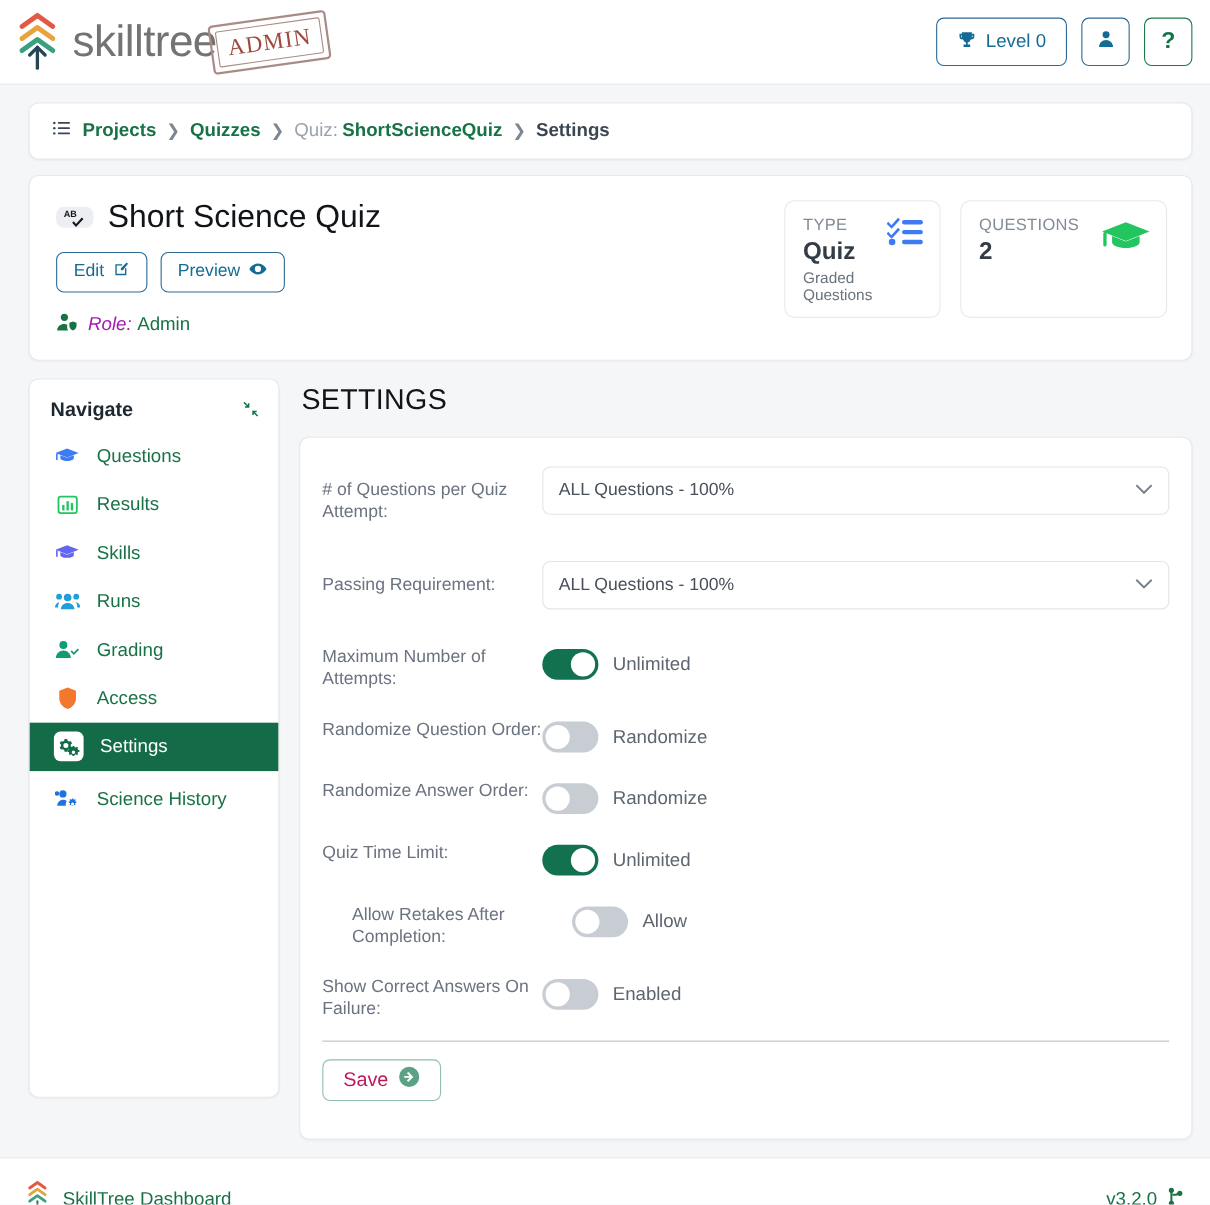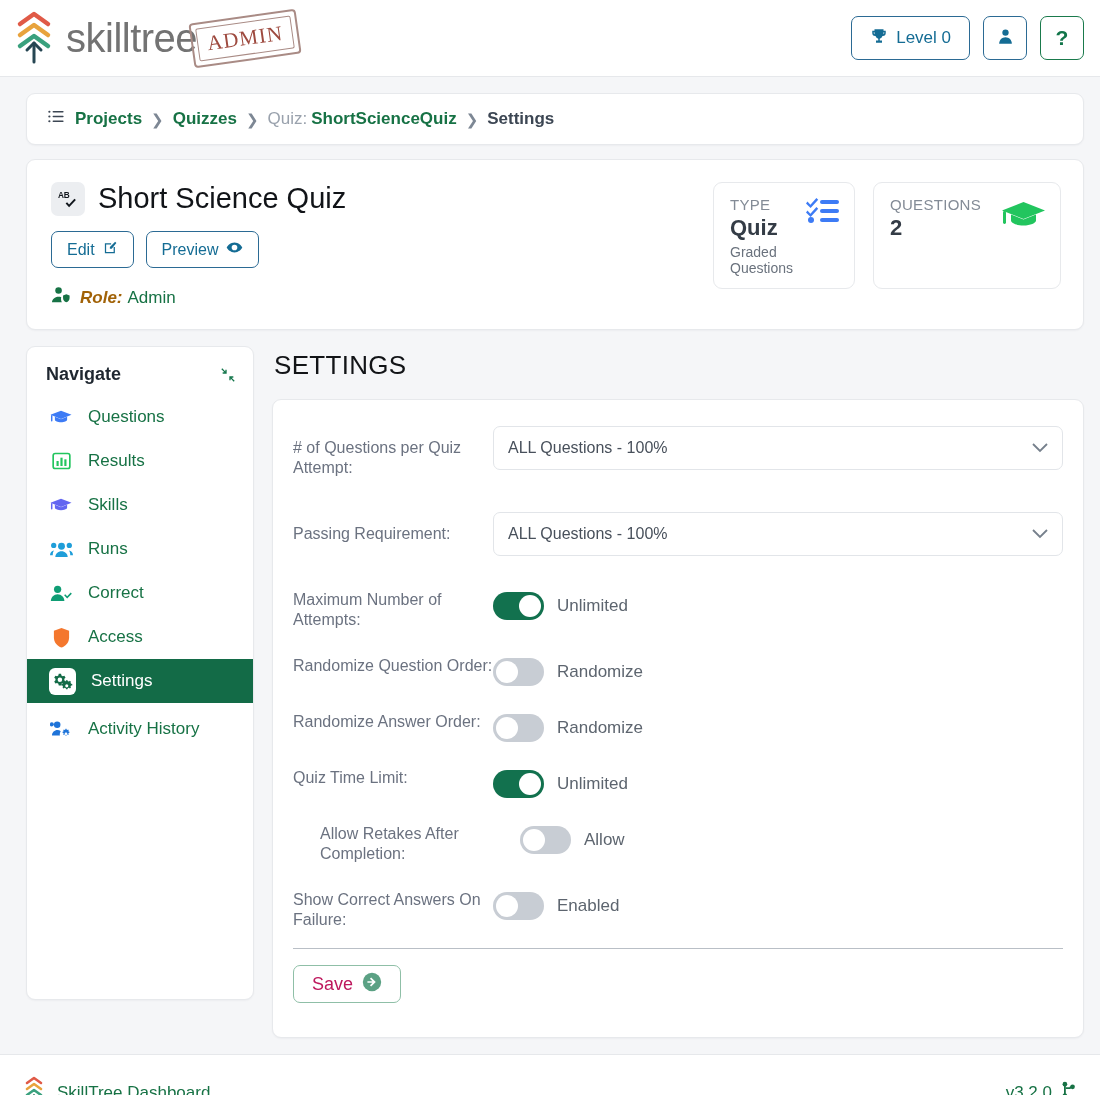--- a/index.html
+++ b/index.html
@@ -109,21 +109,21 @@
   .title-card {
     display: flex;
     align-items: flex-start;
     padding: 22px 22px 20px 24px;
     margin-bottom: 16px;
     min-height: 143px;
   }
   .title-left { flex: 1; }
   .title-row { display: flex; align-items: center; gap: 13px; }
   .ab-icon {
-    width: 34px; height: 34px;
+    width: 34px; height: 19px;
     background: #eceef1;
     border-radius: 7px;
     display: flex; align-items: center; justify-content: center;
     flex: 0 0 34px;
   }
   .page-title {
     font-size: 29px;
     color: #111418;
     font-weight: normal;
     line-height: 1.1;
@@ -138,21 +138,21 @@
     padding: 0 15px;
     font-size: 16px;
     display: flex; align-items: center; gap: 8px;
     cursor: pointer;
   }
   .role-line {
     margin-top: 18px;
     display: flex; align-items: center; gap: 9px;
     font-size: 17px;
   }
-  .role-label { font-style: italic; font-weight: bold; color: #a16207; }
+  .role-label { font-style: italic; font-weight: normal; color: #a21caf; }
   .role-value { color: #177245; }
 
   .stat-cards { display: flex; gap: 18px; }
   .stat-card {
     border: 1px solid #e7e9ec;
     border-radius: 9px;
     background: #fff;
     width: 142px;
     min-height: 92px;
     padding: 13px 14px 12px 16px;
@@ -497,21 +497,21 @@
         </div>
 
         <div class="nav-item">
           <span class="nav-ico">
             <svg width="22" height="19" viewBox="0 0 26 22" fill="#0f9d74">
               <circle cx="9" cy="6" r="4.3"></circle>
               <path d="M1 20c0-4.4 3.6-8 8-8s8 3.6 8 8z"></path>
               <path d="M18 11.8l2.3 2.4 4.2-4.4 1.3 1.4-5.5 5.7-3.6-3.8z"></path>
             </svg>
           </span>
-          <span>Correct</span>
+          <span>Grading</span>
         </div>
 
         <div class="nav-item">
           <span class="nav-ico">
             <svg width="19" height="21" viewBox="0 0 20 22" fill="#f4772e">
               <path d="M10 1l8 3v7c0 5-3.4 9.2-8 10.5C5.4 20.2 2 16 2 11V4z"></path>
             </svg>
           </span>
           <span>Access</span>
         </div>
@@ -528,21 +528,21 @@
 
         <div class="nav-item" style="margin-top:4px;">
           <span class="nav-ico">
             <svg width="23" height="19" viewBox="0 0 26 22" fill="#1f74d9">
               <circle cx="8" cy="5.5" r="3.8"></circle>
                 <circle cx="1.8" cy="5" r="2.4"></circle>
               <path d="M2 18c0-3.5 2.9-6.3 6.4-6.3 1.4 0 2.7.4 3.7 1.2-.7 1-1.1 2.2-1.1 3.5 0 .6.1 1.1.2 1.6z"></path>
               <path d="M19 11.2l.8.3.8-.6.9.9-.6.8.3.8 1 .2v1.2l-1 .2-.3.8.6.8-.9.9-.8-.6-.8.3-.2 1h-1.2l-.2-1-.8-.3-.8.6-.9-.9.6-.8-.3-.8-1-.2v-1.2l1-.2.3-.8-.6-.8.9-.9.8.6.8-.3.2-1h1.2zm-.8 3.4a1.6 1.6 0 1 0 0 3.2 1.6 1.6 0 0 0 0-3.2z"></path>
             </svg>
           </span>
-          <span>Activity History</span>
+          <span>Science History</span>
         </div>
 
       </div>
     </div>
 
     <div class="settings-col">
       <div class="settings-heading">SETTINGS</div>
 
       <div class="card settings-card">
 

